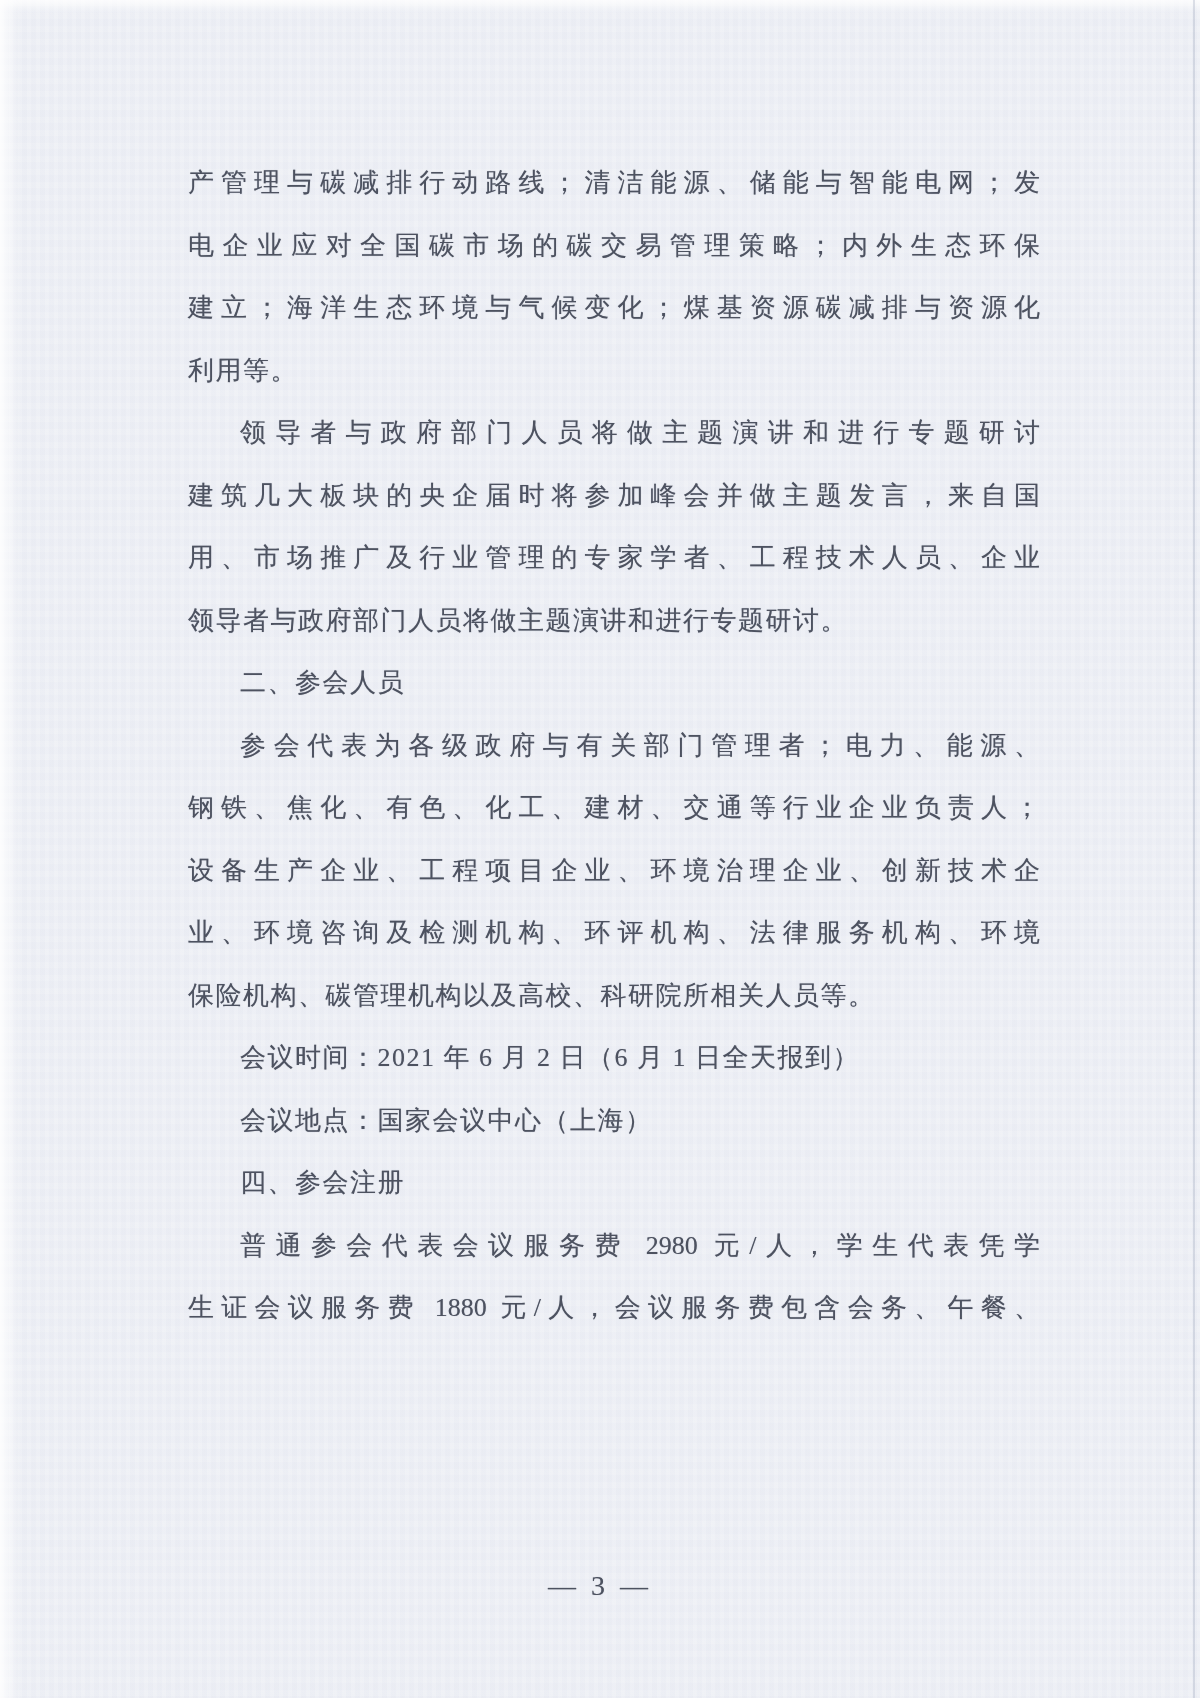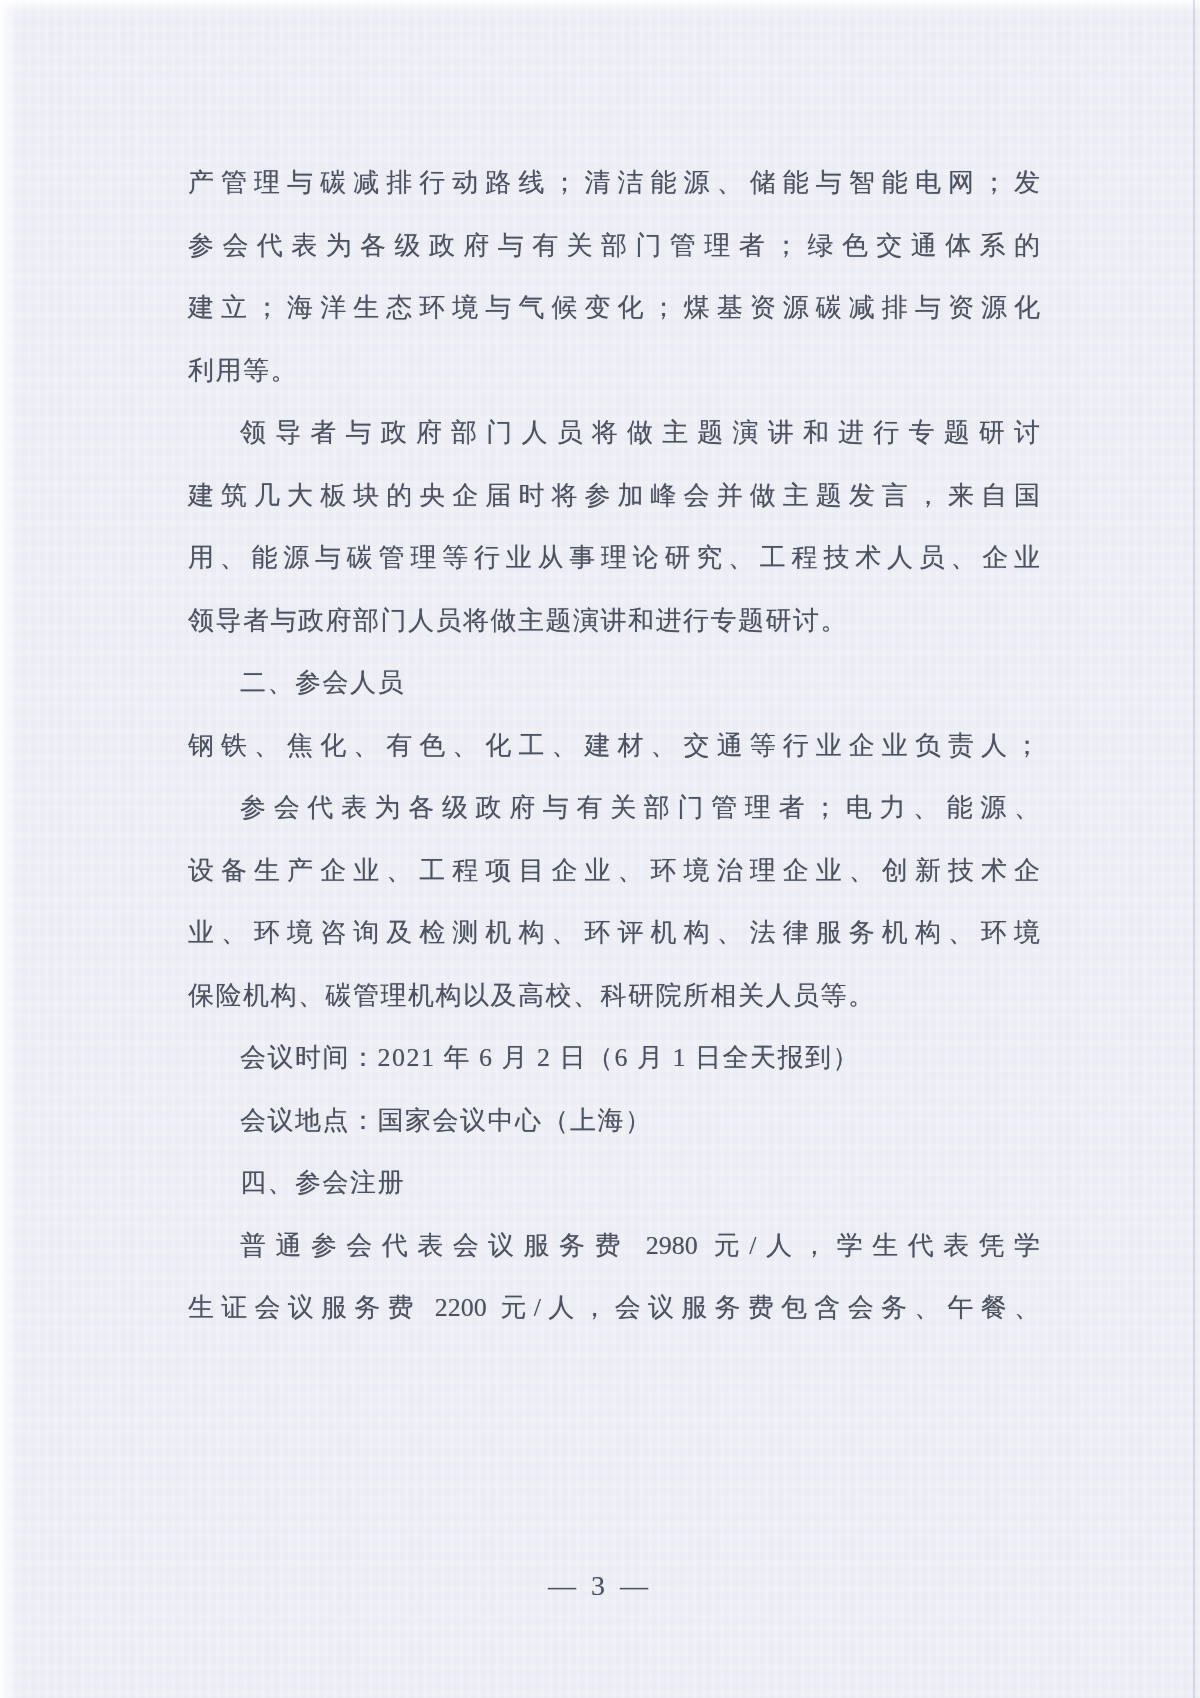--- a/index.html
+++ b/index.html
@@ -65,36 +65,36 @@
     letter-spacing: 4px;
     text-shadow: 0 0 0.8px rgba(90,96,115,.5);
   }
 </style>
 </head>
 <body>
 
 <div class="page" style="background-color: rgb(238, 240, 246); color: rgb(77, 82, 96);">
   <main class="doc-body" id="doc-body">
       <div class="line justify">产管理与碳减排行动路线；清洁能源、储能与智能电网；发</div>
-      <div class="line justify">参会代表为各级政府与有关部门管理者；绿色交通体系的</div>
+      <div class="line justify">电企业应对全国碳市场的碳交易管理策略；内外生态环保</div>
       <div class="line justify">建立；海洋生态环境与气候变化；煤基资源碳减排与资源化</div>
       <div class="line">利用等。</div>
       <div class="line indent justify">领导者与政府部门人员将做主题演讲和进行专题研讨</div>
       <div class="line justify">建筑几大板块的央企届时将参加峰会并做主题发言，来自国</div>
-      <div class="line justify">用、能源与碳管理等行业从事理论研究、工程技术人员、企业</div>
+      <div class="line justify">用、市场推广及行业管理的专家学者、工程技术人员、企业</div>
       <div class="line">领导者与政府部门人员将做主题演讲和进行专题研讨。</div>
       <div class="line indent">二、参会人员</div>
+      <div class="line indent justify">参会代表为各级政府与有关部门管理者；电力、能源、</div>
       <div class="line justify">钢铁、焦化、有色、化工、建材、交通等行业企业负责人；</div>
-      <div class="line indent justify">参会代表为各级政府与有关部门管理者；电力、能源、</div>
       <div class="line justify">设备生产企业、工程项目企业、环境治理企业、创新技术企</div>
       <div class="line justify">业、环境咨询及检测机构、环评机构、法律服务机构、环境</div>
       <div class="line">保险机构、碳管理机构以及高校、科研院所相关人员等。</div>
       <div class="line indent">会议时间：2021 年 6 月 2 日（6 月 1 日全天报到）</div>
       <div class="line indent">会议地点：国家会议中心（上海）</div>
       <div class="line indent">四、参会注册</div>
       <div class="line indent justify">普通参会代表会议服务费 2980 元/人，学生代表凭学</div>
-      <div class="line justify">生证会议服务费 2200 元/人，会议服务费包含会务、午餐、</div>
+      <div class="line justify">生证会议服务费 1880 元/人，会议服务费包含会务、午餐、</div>
     </main>
 
   <footer class="page-footer">
     <span class="page-number">— 3 —</span>
   </footer>
 </div>
 
 </body></html>

